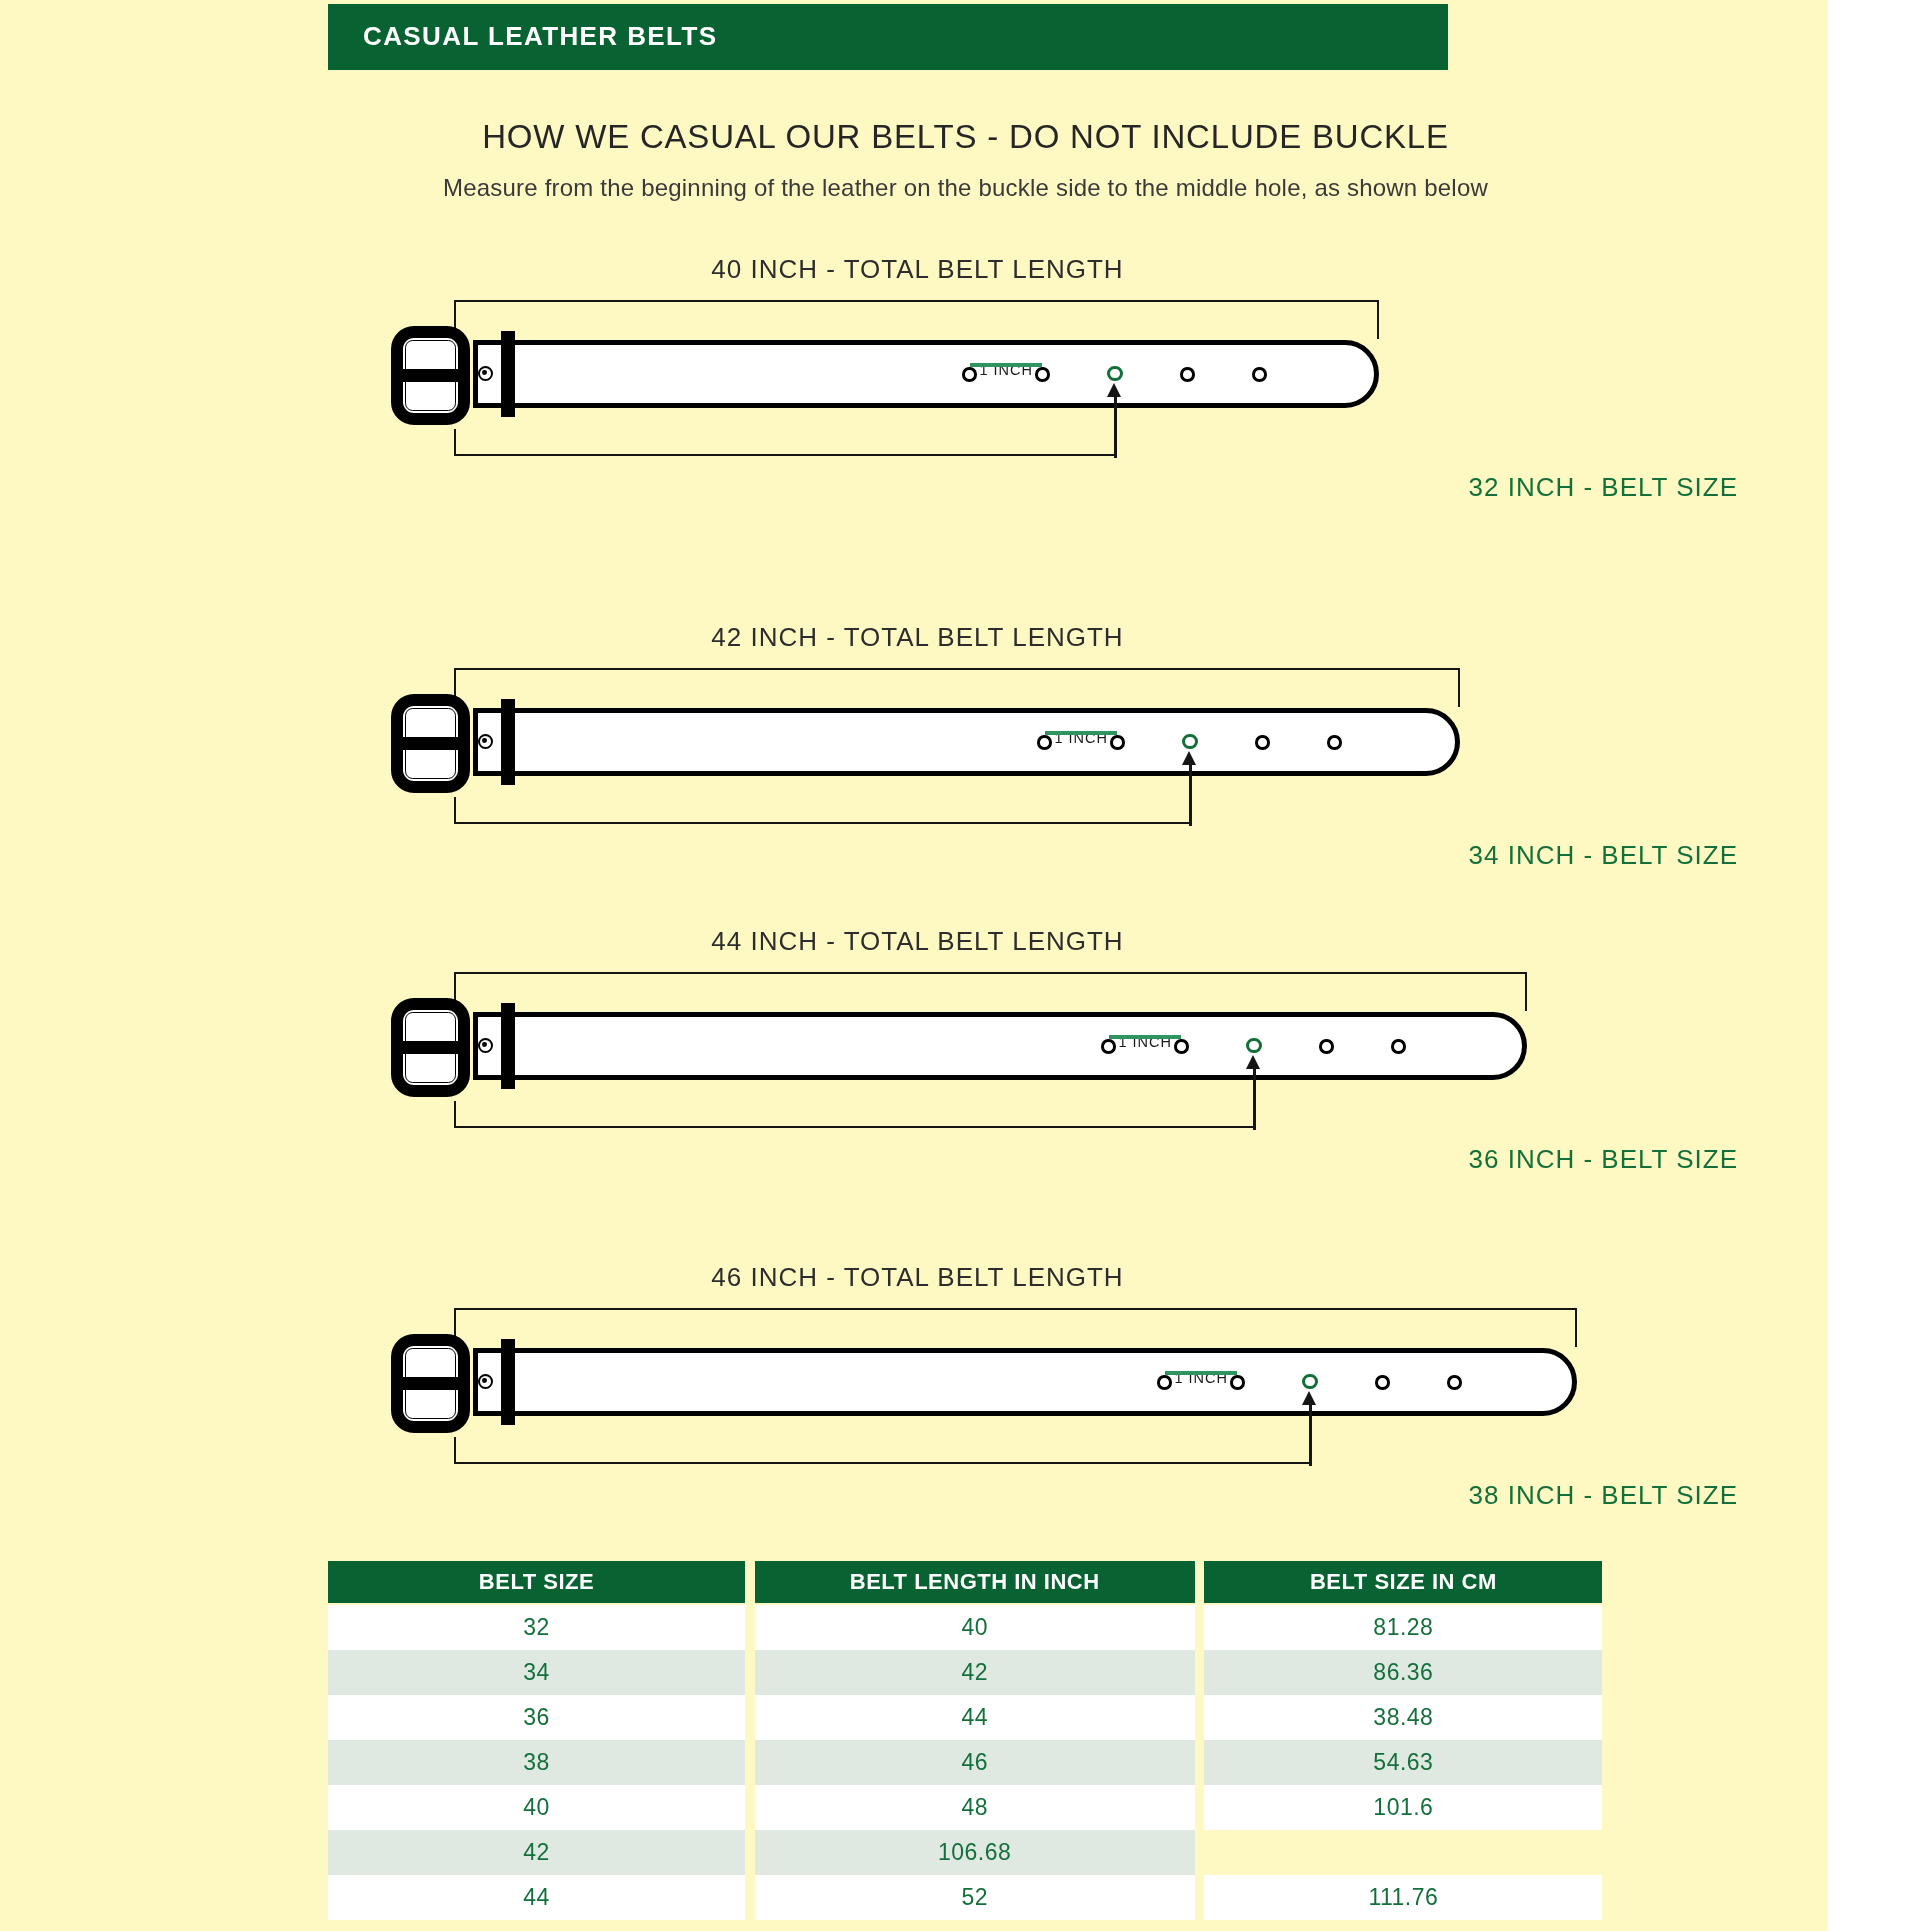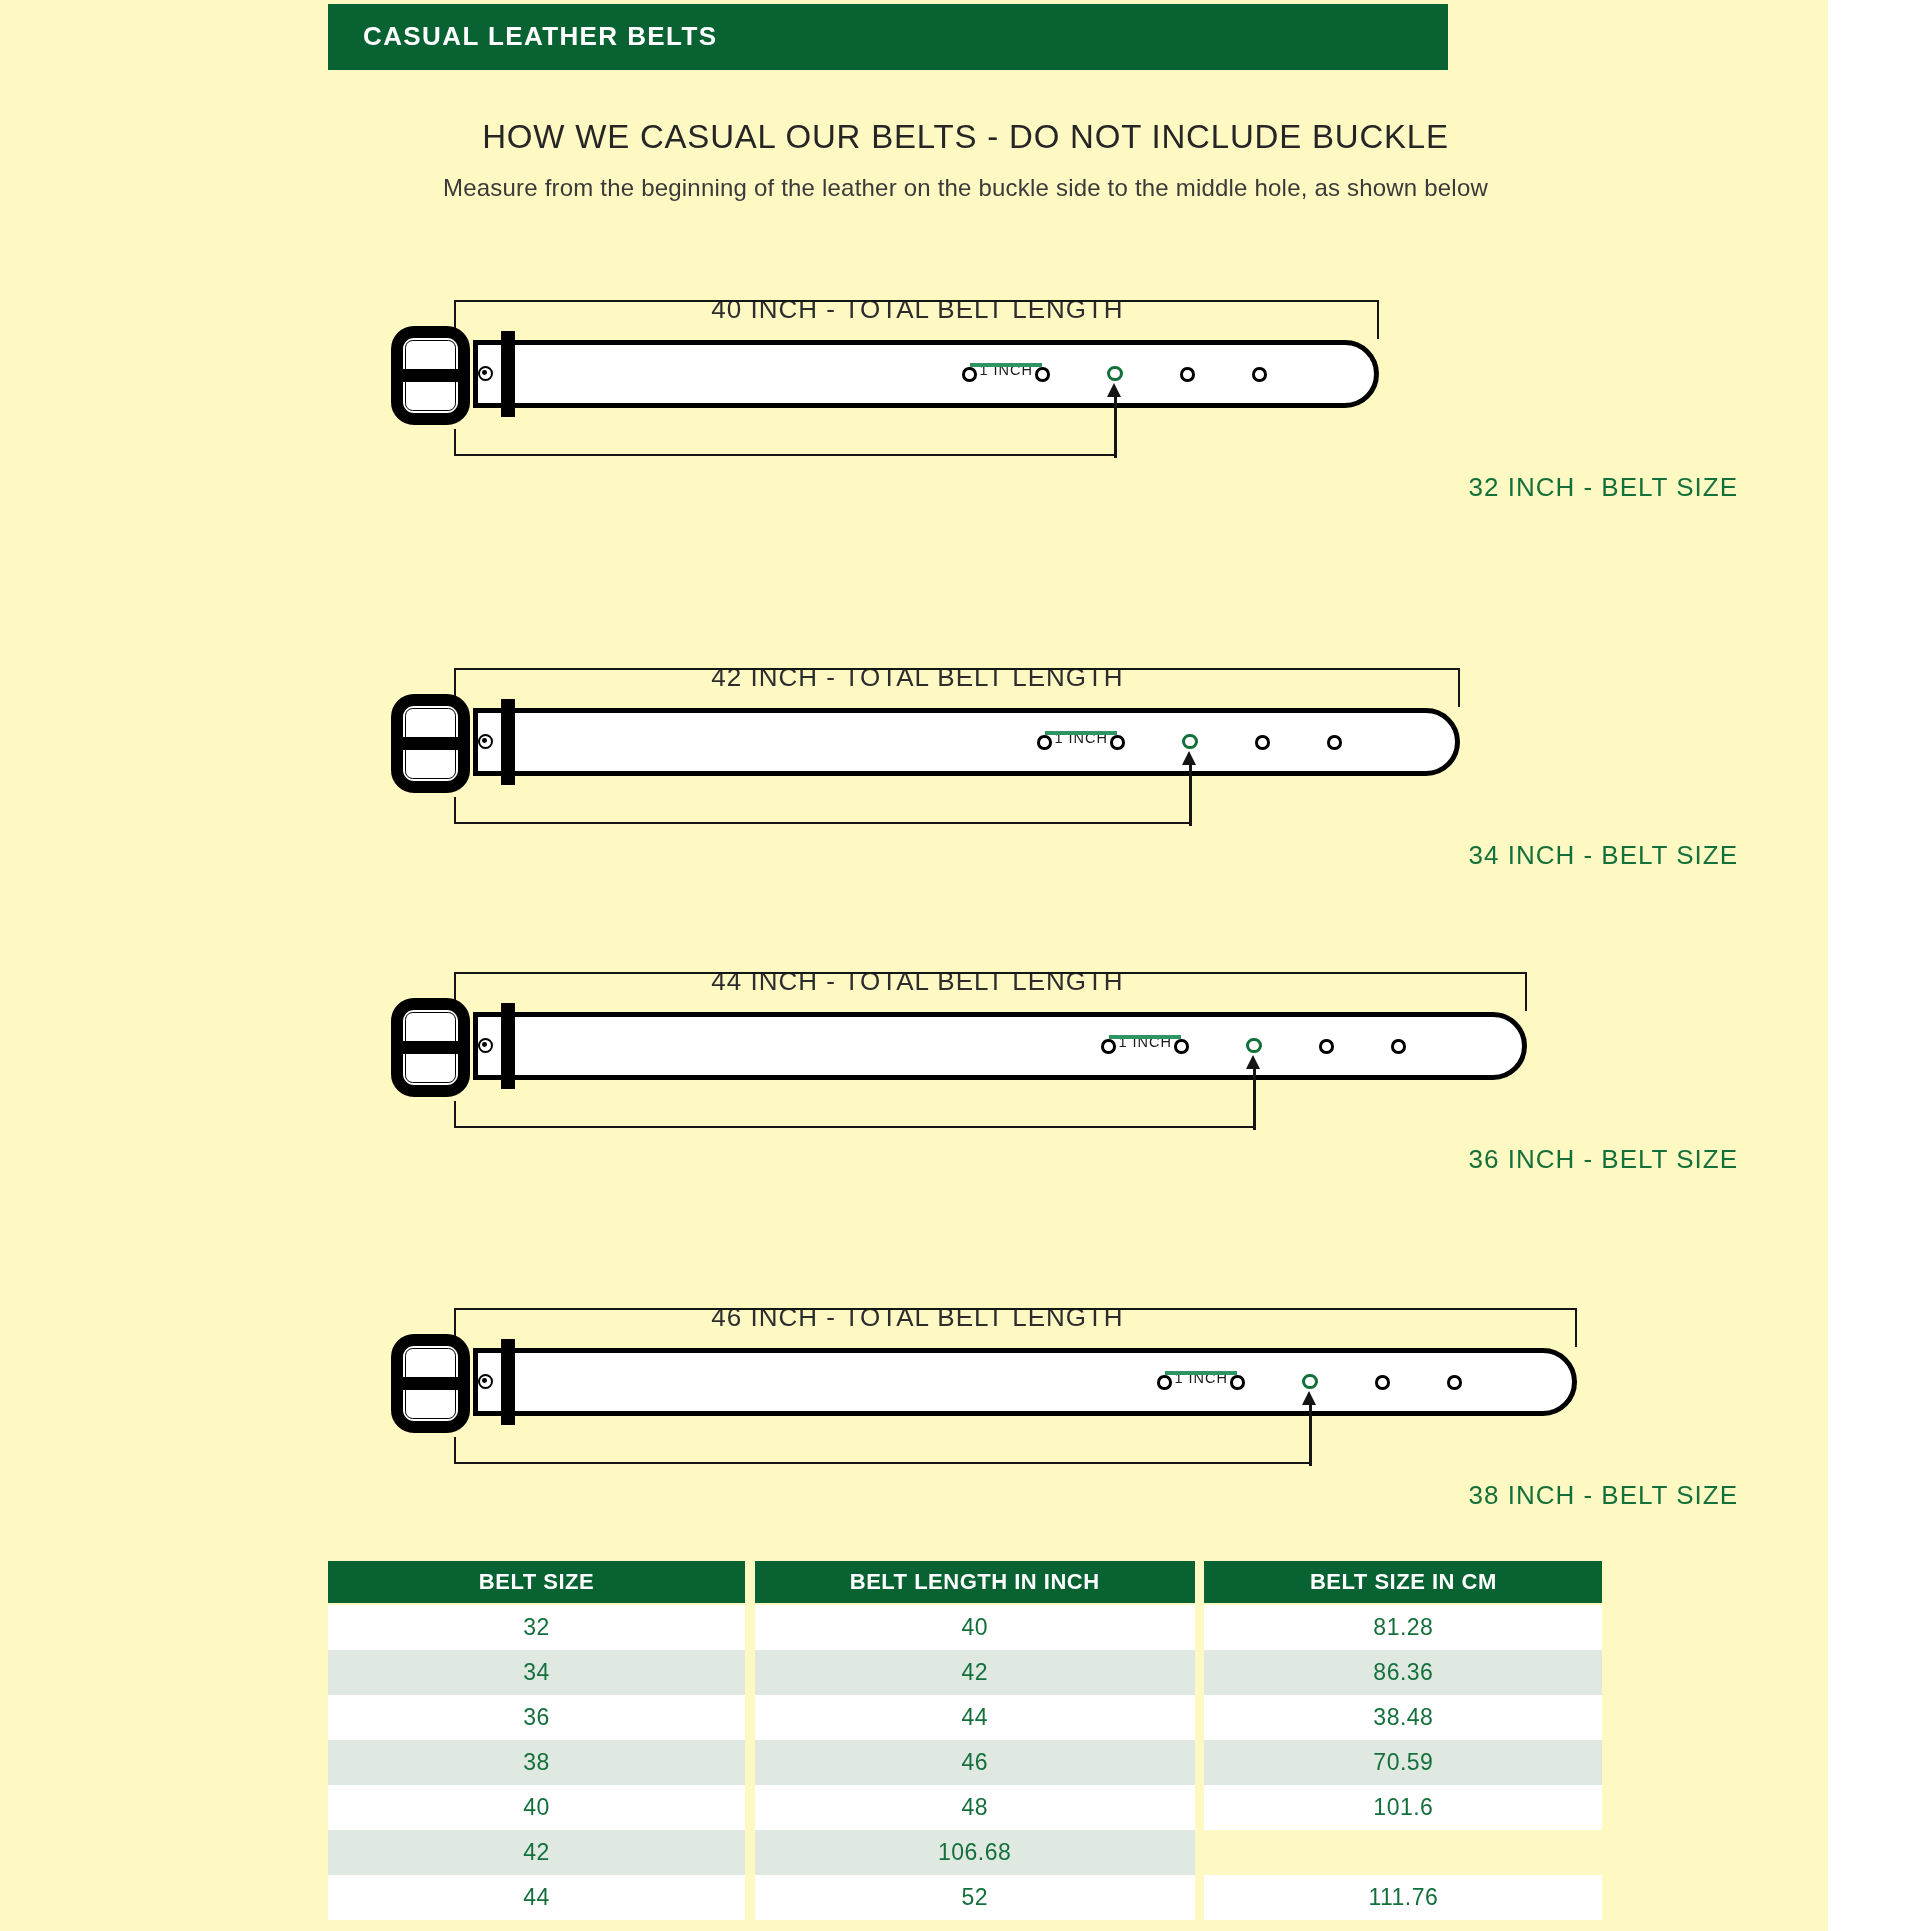--- a/index.html
+++ b/index.html
@@ -18,21 +18,21 @@
     font-size:24px;color:#3a3a3a;letter-spacing:0.2px;}
 
   
   .diagram{position:absolute;left:0;width:1931px;height:309px;}
   #d1{top:232px;--tip:1379px;--green:1115px;--h1:970px;}
   #d2{top:600px;padding-left:32px;--tip:1460px;--green:1190px;--h1:1045px;}
   #d3{top:904px;--tip:1527px;--green:1254px;--h1:1109px;}
   #d4{top:1240px;--tip:1577px;--green:1310px;--h1:1165px;}
 
   .d-title{position:absolute;left:97px;top:21px;width:1641px;text-align:center;
-    font-size:26px;color:#2d2d2d;letter-spacing:1px;line-height:33px;margin-top:40px;}
+    font-size:26px;color:#2d2d2d;letter-spacing:1px;line-height:33px;}
   .d-size-label{position:absolute;left:97px;top:239px;width:1641px;text-align:right;
     font-size:26px;color:var(--label-green,#14703B);letter-spacing:1px;line-height:33px;}
 
   .bracket-top{position:absolute;left:454px;top:68px;height:39px;
     width:calc(var(--tip) - 454px);
     border-top:2.9px solid #151515;border-left:2.9px solid #151515;border-right:2.9px solid #151515;
     box-sizing:border-box;}
   .bracket-bottom{position:absolute;left:454px;top:197px;height:27px;
     width:calc(var(--green) - 454px);
     border-bottom:2.9px solid #151515;border-left:2.9px solid #151515;box-sizing:border-box;}
@@ -207,21 +207,21 @@
         <div class="cell">86.36</div>
       </div>
       <div class="t-row">
         <div class="cell">36</div>
         <div class="cell">44</div>
         <div class="cell">38.48</div>
       </div>
       <div class="t-row">
         <div class="cell">38</div>
         <div class="cell">46</div>
-        <div class="cell">70.59</div>
+        <div class="cell">54.63</div>
       </div>
       <div class="t-row">
         <div class="cell">40</div>
         <div class="cell">48</div>
         <div class="cell">101.6</div>
       </div>
       <div class="t-row">
         <div class="cell">42</div>
         <div class="cell">106.68</div>
       </div>

